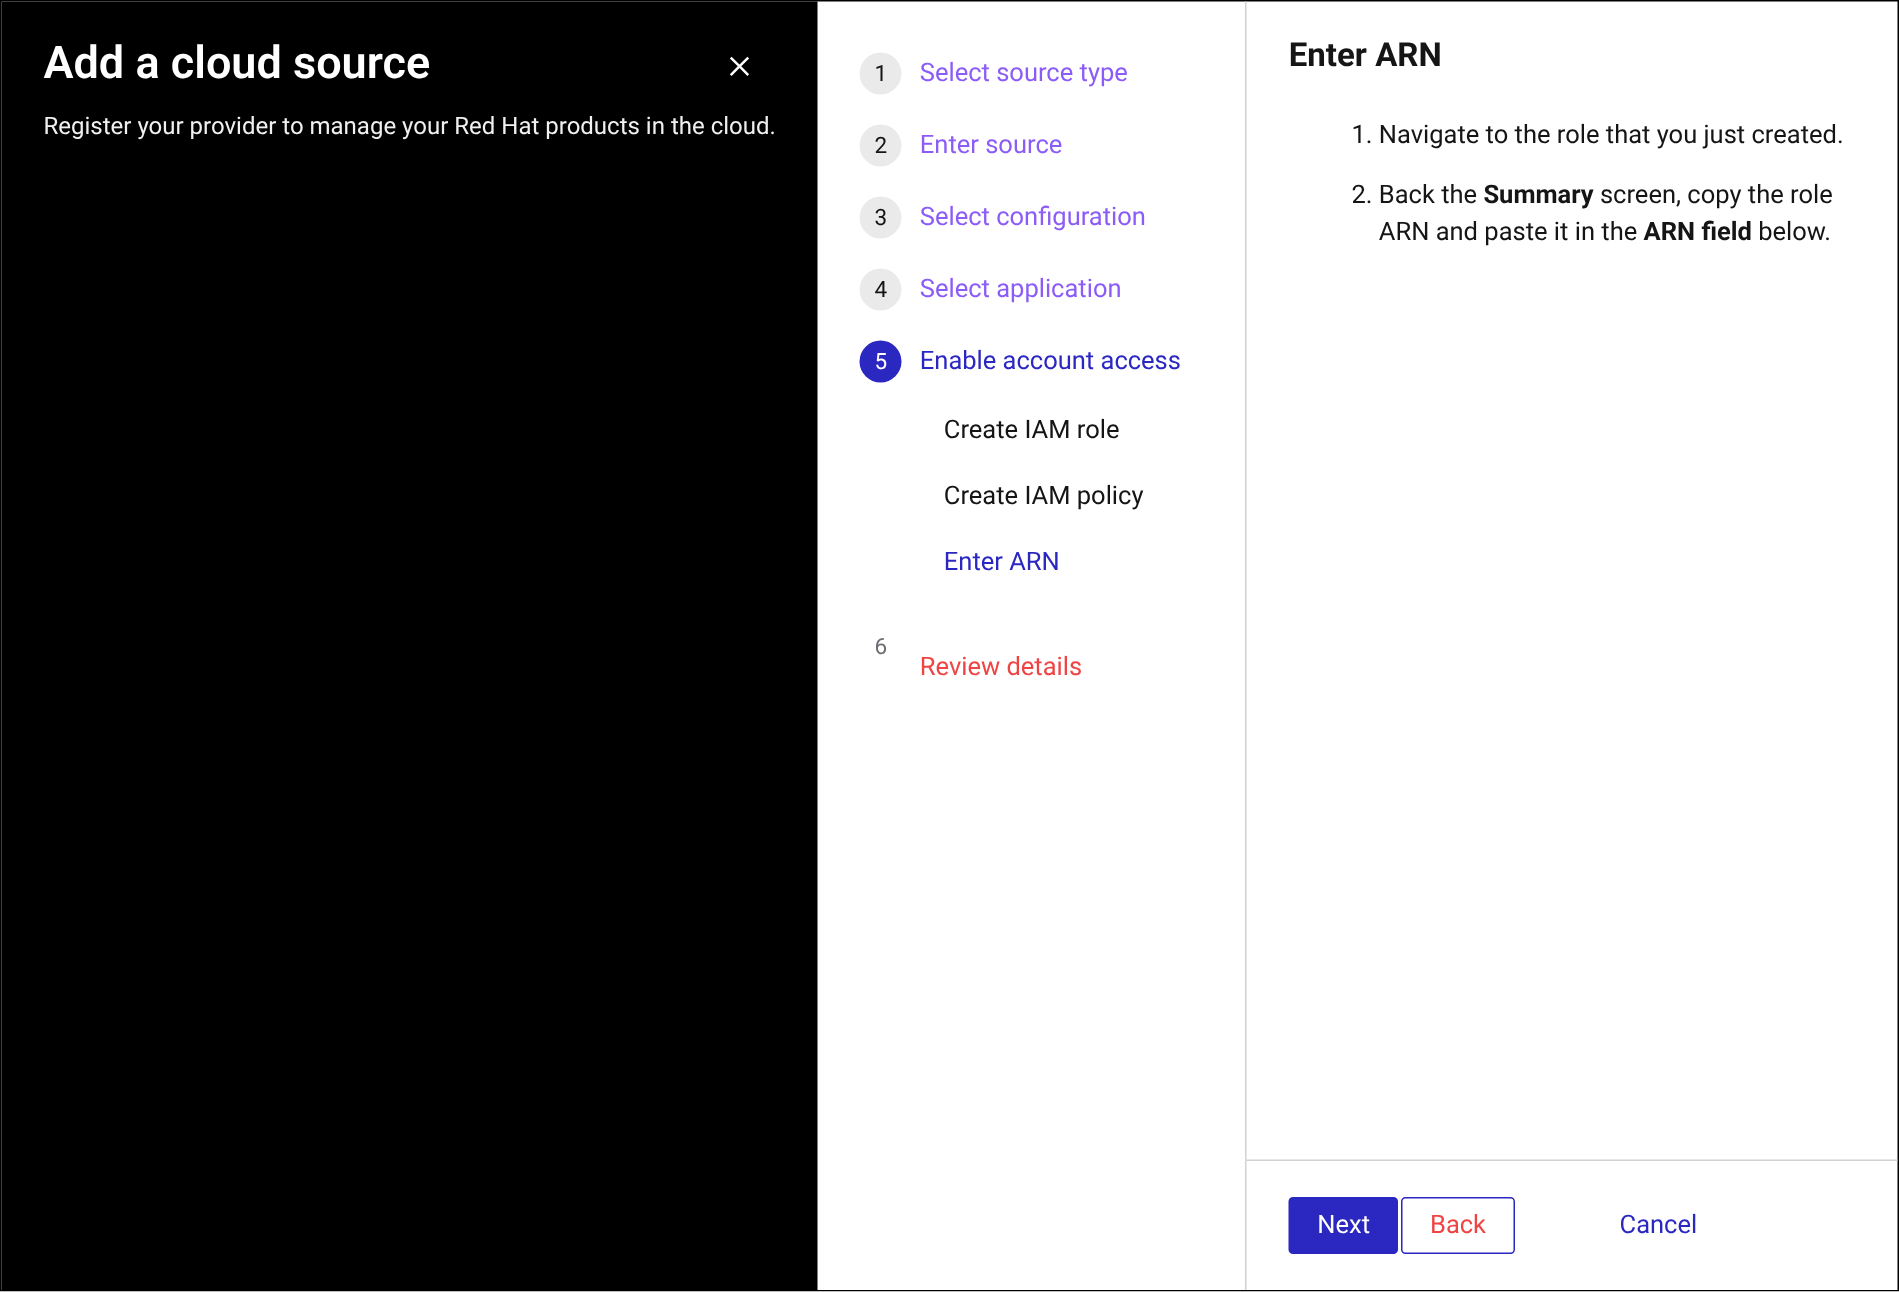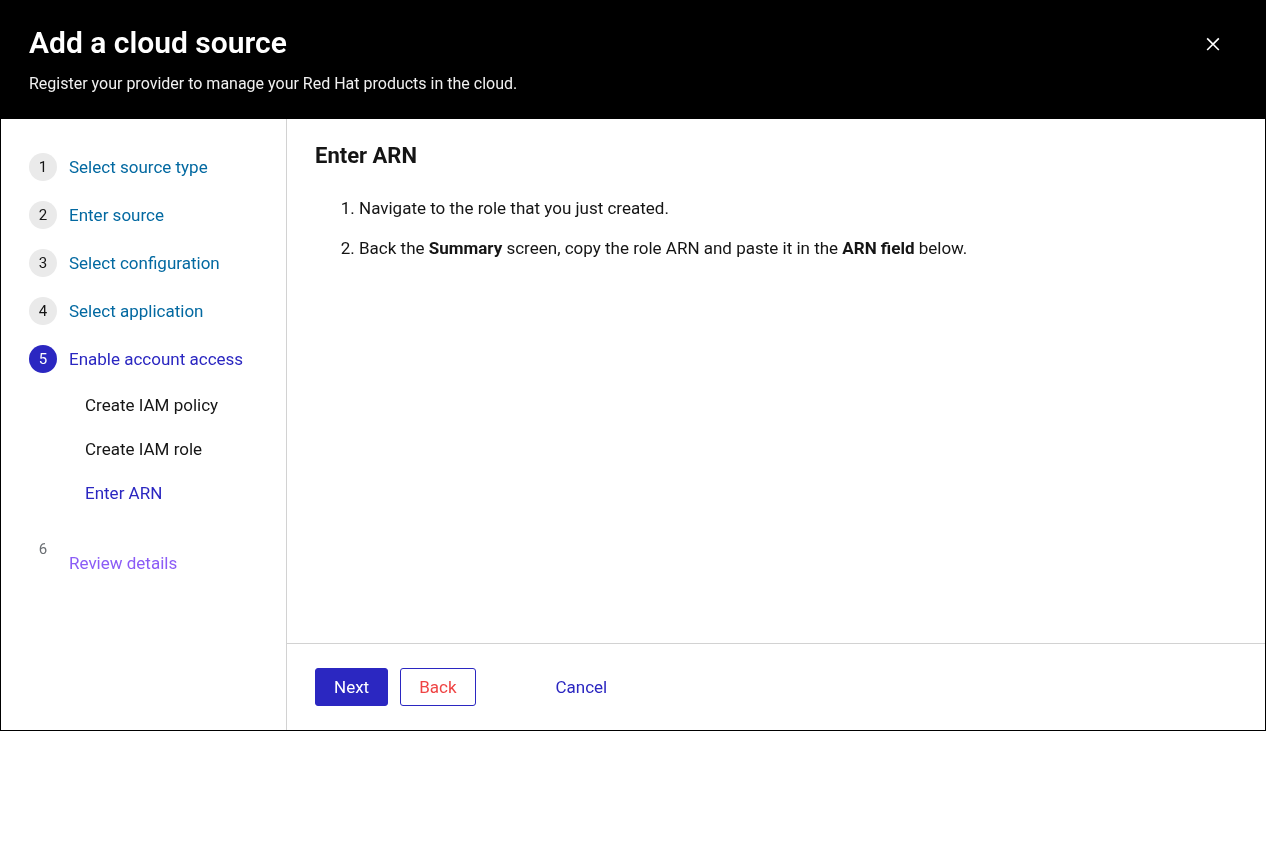--- a/index.html
+++ b/index.html
@@ -6,23 +6,23 @@
   body {
     font-family: -apple-system, BlinkMacSystemFont, "Segoe UI", Roboto, "Helvetica Neue", Arial, sans-serif;
     background: #fff;
     color: #151515;
     width: 1266px;
     height: 861px;
     overflow: hidden;
   }
   .modal {
     width: 1266px;
-    height: 731px;
-    display: flex;
-    flex-direction: column;
+    height: 861px;
+    display: flex;
+    flex-direction: row;
     border: 1px solid #000;
     justify-content: center;
   }
   .header {
     background: #000000;
     color: #fff;
     padding: 24px 28px 26px 28px;
     position: relative;
   }
   .header h1 {
@@ -86,24 +86,24 @@
     color: #fff;
   }
   .step-item.active .step-label {
     color: #2b27c1;
   }
   .step-item.future .step-bullet {
     background: transparent;
     color: #6a6e73;
   }
   .step-item.future .step-label {
-    color: #8b5cf6;
+    color: #ef4444;
     margin-top: 28px;
   }
-  .step-label { color: #0369a1; }
+  .step-label { color: #8b5cf6; }
 
   .substeps {
     list-style: none;
     padding-left: 68px;
   }
   .substep-item {
     padding: 12px 24px 12px 16px;
     font-size: 17px;
     color: #151515;
     cursor: pointer;
@@ -133,20 +133,21 @@
     margin-bottom: 22px;
   }
   .instructions {
     padding-left: 44px;
     font-size: 17px;
     margin-bottom: 28px;
   }
   .instructions li {
     margin-bottom: 14px;
     line-height: 1.5;
+    margin-left: 16px;
   }
   .form-group .label-row {
     font-size: 15px;
     font-weight: 700;
     margin-bottom: 6px;
   }
   .label-row .req {
     color: #c9190b;
     margin-left: 4px;
     font-weight: 400;
@@ -177,21 +178,21 @@
     display: flex;
     align-items: center;
     justify-content: center;
   }
 
   .footer {
     border-top: 1px solid #d2d2d2;
     padding: 24px 28px;
     display: flex;
     align-items: center;
-    gap: 12px;
+    gap: 2px;
   }
   .btn {
     font-size: 17px;
     padding: 8px 18px;
     border-radius: 3px;
     cursor: pointer;
     font-family: inherit;
   }
   .btn-primary {
     background: #2b27c1;
@@ -246,24 +247,24 @@
           <span class="step-bullet">4</span>
           <span class="step-label">Select application</span>
         </li>
         <li class="step-item active">
           <span class="step-bullet">5</span>
           <span class="step-label">Enable account access</span>
         </li>
       </ul>
       <ul class="substeps">
         <li class="substep-item">
+          <span>Create IAM role</span>
+        </li>
+        <li class="substep-item">
           <span>Create IAM policy</span>
-        </li>
-        <li class="substep-item">
-          <span>Create IAM role</span>
         </li>
         <li class="substep-item active">
           <span>Enter ARN</span>
         </li>
       </ul>
       <ul class="step-list">
         <li class="step-item future">
           <span class="step-bullet">6</span>
           <span class="step-label">Review details</span>
         </li>

